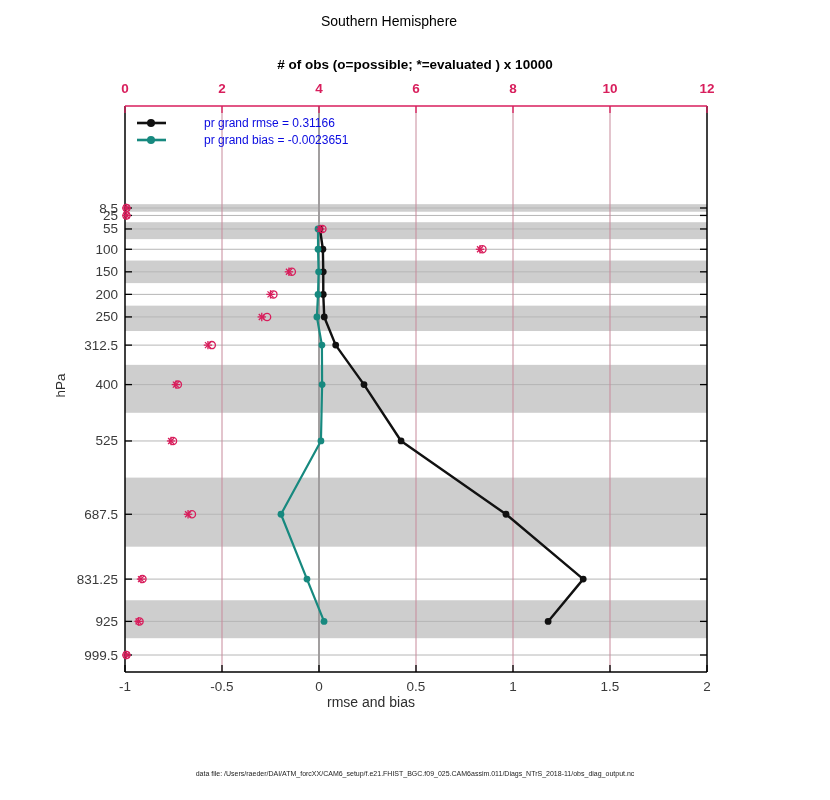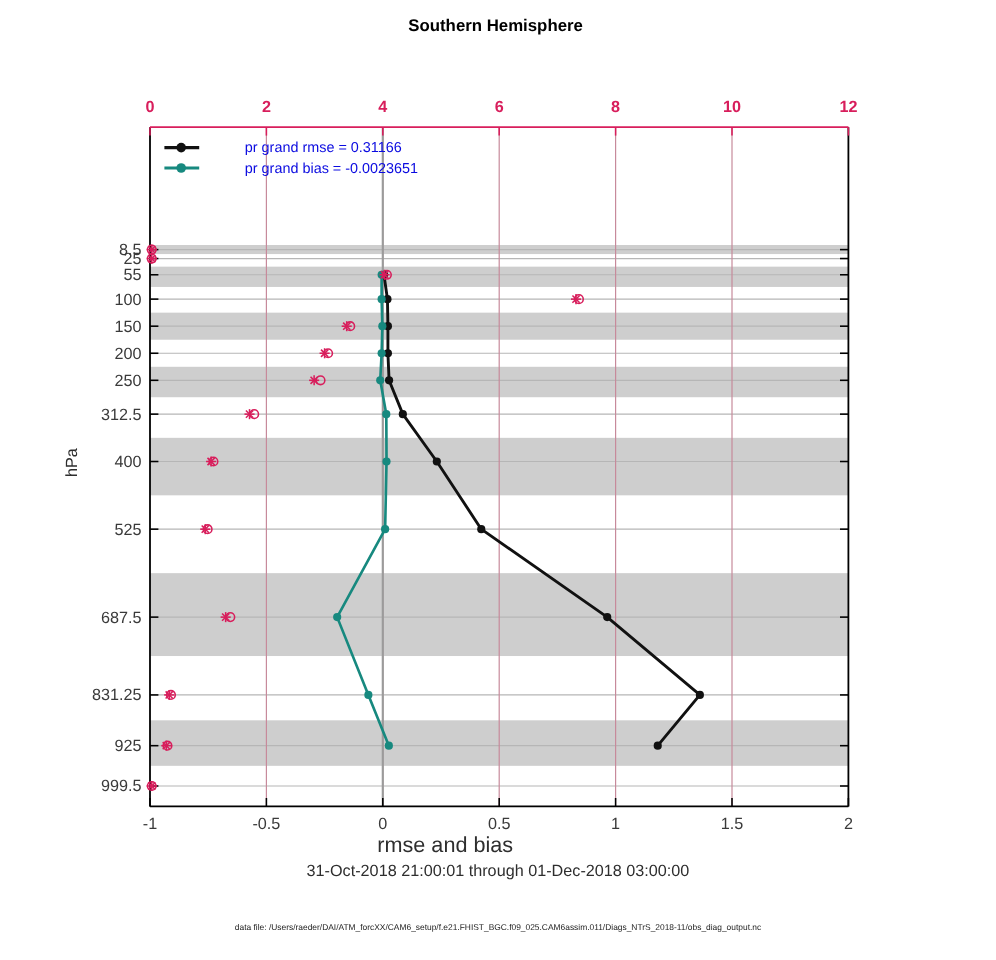--- a/index.html
+++ b/index.html
@@ -1,37 +1,38 @@
 <!DOCTYPE html>
 <html><head>
 <meta charset="utf-8">
 <style>
   html,body{margin:0;padding:0;background:#fff;}
   #stage{position:relative;width:830px;height:800px;background:#ffffff;overflow:hidden;
          font-family:"Liberation Sans",sans-serif;}
   .abs{position:absolute;}
-  .title{left:0;width:778px;text-align:center;font-weight:bold;font-size:14px;color:#000;padding-left:24px;}
+  .title{left:0;width:778px;text-align:center;font-weight:normal;font-size:14px;color:#000;}
   #title1{top:13px;}
   #title2{top:33px;}
   #obsTitle{left:0;width:830px;top:57px;text-align:center;font-size:13.5px;font-weight:600;}
   .legend-text{font-size:12px;color:#0a0ae0;white-space:nowrap;margin-left:33px;}
   #leg1{left:171px;top:116px;}
   #leg2{left:171px;top:133px;}
   #ylab{left:40px;top:378px;width:40px;text-align:center;font-size:13.5px;color:#2e2e2e;
         transform:rotate(-90deg);transform-origin:center;}
-  #xlab{left:0;width:742px;top:694px;text-align:center;font-size:18px;color:#2e2e2e;}
+  #xlab{left:0;width:742px;top:694px;text-align:center;font-size:14px;color:#2e2e2e;}
   #daterange{left:0;width:830px;top:718px;text-align:center;font-size:13.5px;color:#2e2e2e;}
   #datafile{left:0;width:830px;top:770px;text-align:center;font-size:7px;color:#222;}
   svg text{font-family:"Liberation Sans",sans-serif;}
 </style>
 </head>
 <body>
 
 <div id="stage">
   <div id="title1" class="abs title">Southern Hemisphere</div>
+  <div id="obsTitle" class="abs"># of obs (o=possible; *=evaluated ) x 10000</div>
 
   <svg id="plot" class="abs" style="left:0;top:0;" width="830" height="800" viewBox="0 0 830 800">
       <rect x="125" y="204.1659939455096" width="582" height="7.5552472250252265" fill="#cecece"></rect>
       <rect x="125" y="222.20837537840566" width="582" height="16.914732593340034" fill="#cecece"></rect>
       <rect x="125" y="260.5484359233098" width="582" height="22.552976791120102" fill="#cecece"></rect>
       <rect x="125" y="305.65438950554994" width="582" height="25.37209889001008" fill="#cecece"></rect>
       <rect x="125" y="364.8559535822402" width="582" height="47.925075681130124" fill="#cecece"></rect>
       <rect x="125" y="477.62083753784054" width="582" height="69.06849142280521" fill="#cecece"></rect>
       <rect x="125" y="600.2526488395561" width="582" height="37.945383451059456" fill="#cecece"></rect>
       <line x1="125" x2="707" y1="208" y2="208" stroke="#b6b6b6" stroke-width="1"></line>
@@ -226,15 +227,14 @@
       <circle cx="151" cy="123" r="4" fill="#111111"></circle>
       <line x1="137" x2="166" y1="140" y2="140" stroke="#17897f" stroke-width="2.6"></line>
       <circle cx="151" cy="140" r="4" fill="#17897f"></circle>
     </svg>
 
   <div id="leg1" class="abs legend-text">pr grand rmse = 0.31166</div>
   <div id="leg2" class="abs legend-text">pr grand bias = -0.0023651</div>
 
   <div id="ylab" class="abs">hPa</div>
   <div id="xlab" class="abs">rmse and bias</div>
-  <div id="daterange" class="abs">31-Oct-2018 21:00:01 through 01-Dec-2018 03:00:00</div>
   <div id="datafile" class="abs">data file: /Users/raeder/DAI/ATM_forcXX/CAM6_setup/f.e21.FHIST_BGC.f09_025.CAM6assim.011/Diags_NTrS_2018-11/obs_diag_output.nc</div>
 </div>
 
 </body></html>

